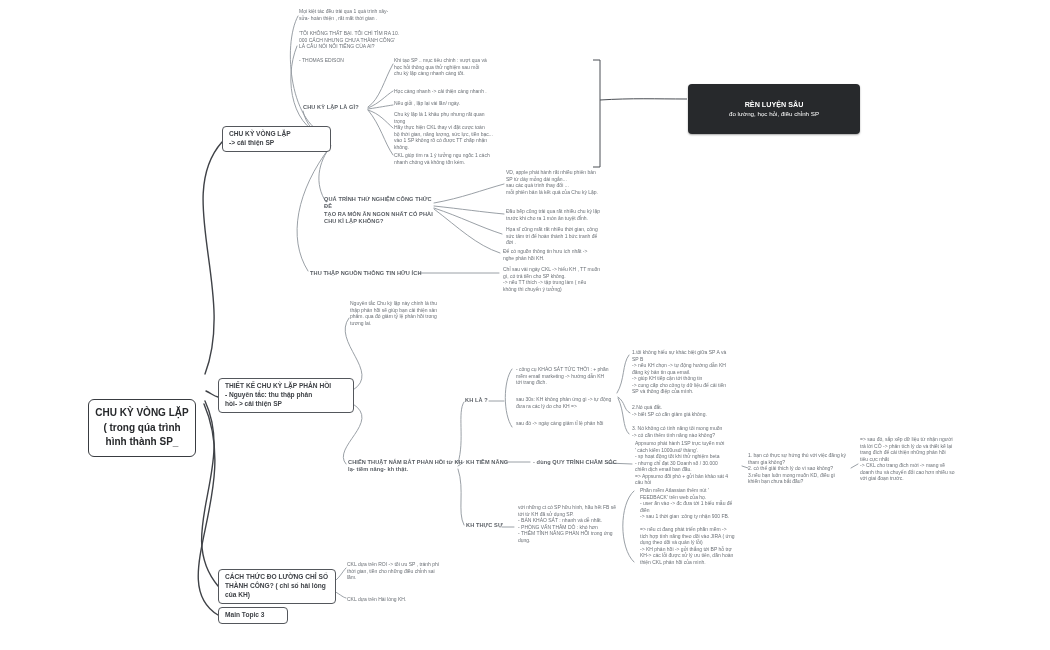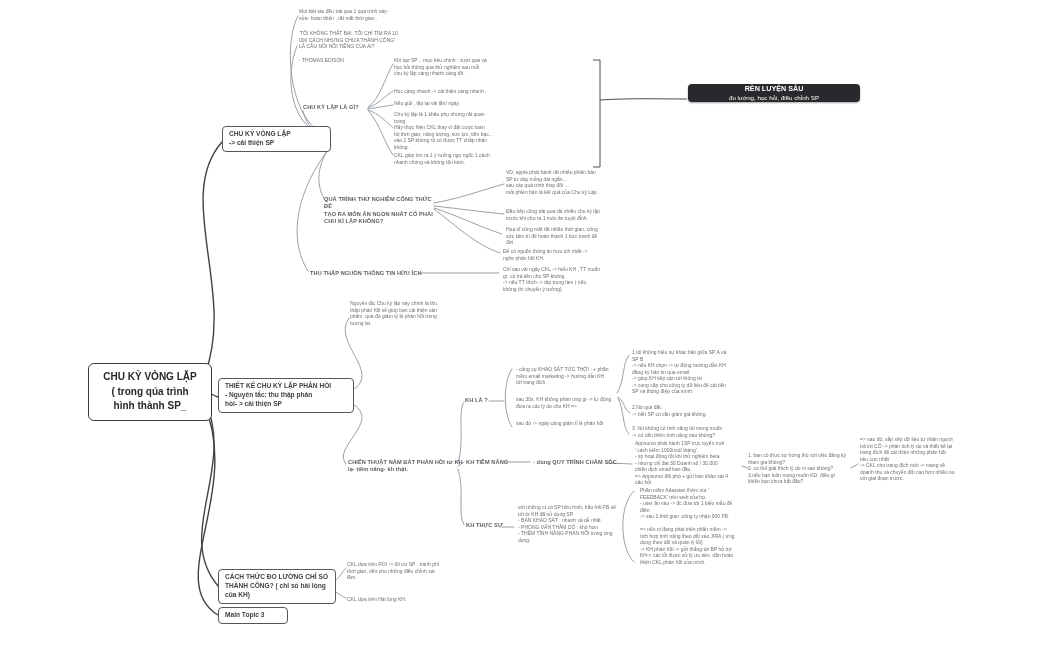--- a/index.html
+++ b/index.html
@@ -6,23 +6,23 @@
   .canvas{position:relative;width:1050px;height:650px;background:#ffffff;overflow:hidden;
           font-family:"Liberation Sans",sans-serif;}
   svg.links{position:absolute;left:0;top:0;width:1050px;height:650px;}
   .t{position:absolute;white-space:pre-line;}
   .note{font-size:5px;line-height:1.3;color:#6b7076;}
   .label{font-size:5.6px;line-height:1.3;color:#585d63;font-weight:bold;letter-spacing:.1px;}
   .box{position:absolute;background:#ffffff;border:1px solid #54575c;border-radius:4px;
        color:#3f4247;font-weight:bold;white-space:pre-line;}
   .box.small{font-size:6.6px;line-height:1.35;padding:3px 6px;}
   .root{border:1.7px solid #393c41;border-radius:6px;font-size:10px;line-height:1.45;
-        color:#26282b;text-align:center;padding:6px 8px;font-weight:bold;}
+        color:#26282b;text-align:center;padding:6px 0;font-weight:bold;margin-top:36px;}
   .dark{position:absolute;background:#27292c;border-radius:4px;color:#ffffff;text-align:center;
-        padding:0 6px;box-shadow:0 1px 2px rgba(0,0,0,.35);}
+        padding:16px 6px;box-shadow:0 1px 2px rgba(0,0,0,.35);}
   .dark .dt{font-size:7.2px;font-weight:bold;line-height:1.4;}
   .dark .ds{font-size:6.2px;line-height:1.35;}
 </style>
 </head>
 <body>
 
 <div class="canvas">
 
   <svg class="links" viewBox="0 0 1050 650">
     <g stroke="#3f4247" stroke-width="1.4" fill="none" stroke-linecap="round">

